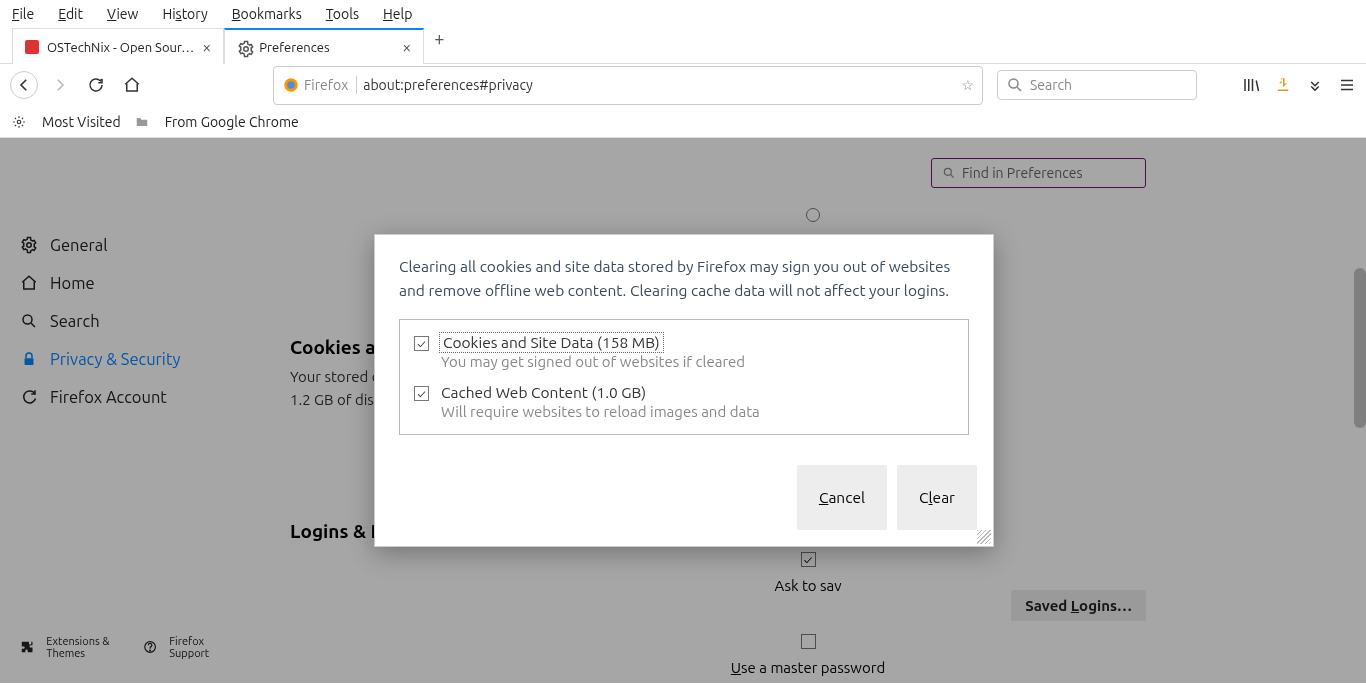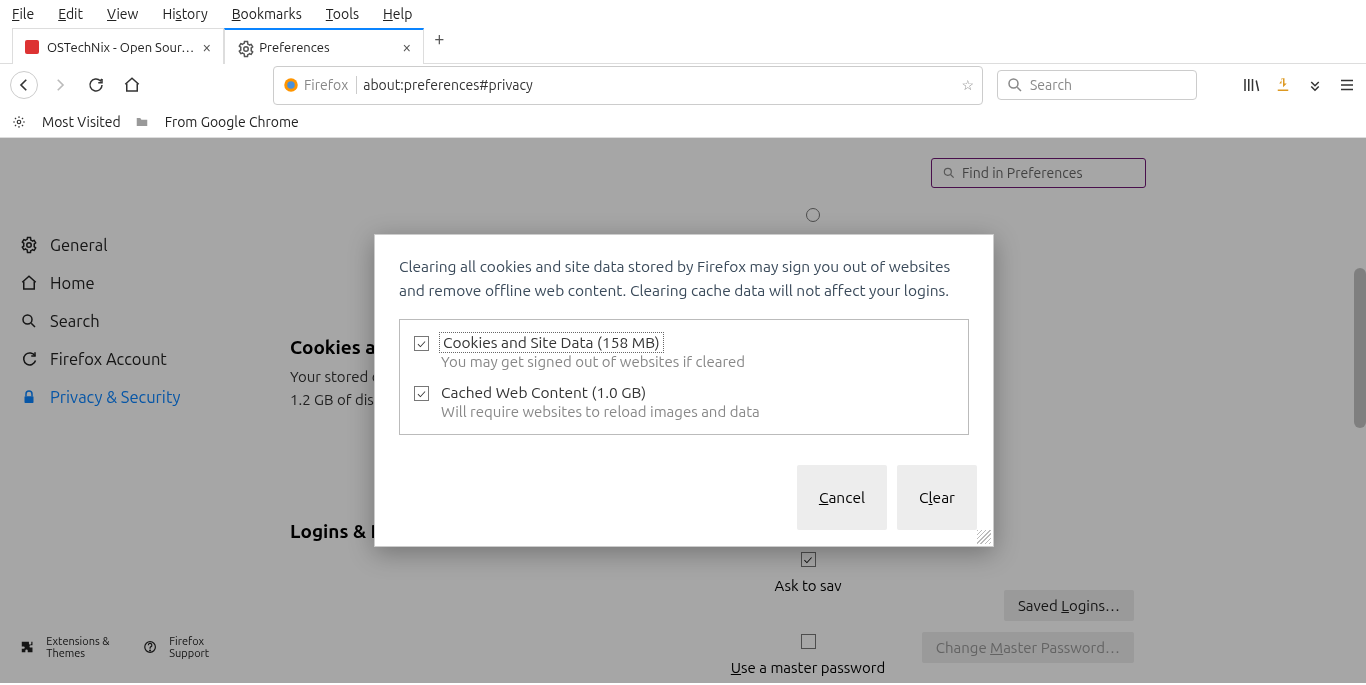--- a/index.html
+++ b/index.html
@@ -47,21 +47,21 @@
 .main { flex: 1; padding: 20px 40px; position: relative; }
 .find-box { position: absolute; top: 20px; right: 220px; width: 215px; border: 1px solid #701a75; border-radius: 3px; padding: 6px 10px; font-size: 14px; color: #666; display:flex; align-items:center; gap:6px; }
 .main h3 { font-size: 19px; font-weight: 700; margin-top: 16px; margin-bottom: 10px; }
 .main p { font-size: 15px; color: #333; margin-bottom: 6px; }
 .radio-line, .check-line { display: flex; align-items: center; gap: 10px; font-size: 15px; margin: 6px 0; flex-direction: column; }
 .radio { width: 14px; height: 14px; border: 1px solid #777; border-radius: 50%; display:inline-flex; align-items:center; justify-content:center;}
 .radio.checked::after { content:''; width:7px; height:7px; background:#333; border-radius:50%; }
 .chk { width: 15px; height: 15px; border: 1px solid #777; display:inline-flex; align-items:center; justify-content:center; font-size:12px; }
 .chk.checked::after { content:'✓'; }
 .btn-gray { background: #ededed; border: none; padding: 7px 14px; font-size: 15px; color: #222; border-radius: 2px; }
-.btn-right { position: absolute; right: 232px; }
+.btn-right { position: absolute; right: 220px; font-weight: bold; }
 
 
 .dialog { position: absolute; z-index: 20; left: 374px; top: 96px; width: 620px; background: #fff; border: 1px solid #ccc; box-shadow: 0 6px 24px rgba(0,0,0,0.3); }
 .dialog-title { display: flex; align-items: center; justify-content: center; position: relative; padding: 10px; border-bottom: 1px solid #ddd; background: #f7f7f7; font-size: 15px; font-weight: 600; color: #333; }
 .dialog-title .closex { position: absolute; right: 14px; font-size: 16px; color: #444; }
 .dialog-body { padding: 20px 24px; font-size: 15.5px; color: #333; }
 .dialog-body p { line-height: 1.55; margin-bottom: 16px; color: #3a4a5a; }
 .option-box { border: 1px solid #bbb; padding: 14px; }
 .opt-row { display: flex; gap: 12px; align-items: flex-start; margin-bottom: 14px; }
 .opt-row:last-child { margin-bottom: 0; }
@@ -212,33 +212,33 @@
           </svg>
         <span>Home</span>
       </div>
       <div class="side-item">
         <svg class="ico" viewBox="0 0 24 24" fill="none" stroke="#222" stroke-width="2">
             <circle cx="10" cy="10" r="6"></circle>
             <path d="M20 20l-5-5"></path>
           </svg>
         <span>Search</span>
       </div>
+      <div class="side-item active">
+        <svg class="ico" viewBox="0 0 24 24" fill="#0a84ff">
+            <rect x="6" y="11" width="12" height="9" rx="1"></rect>
+            <path d="M8 11V8a4 4 0 0 1 8 0v3" fill="none" stroke="#0a84ff" stroke-width="2"></path>
+          </svg>
+        <span>Privacy &amp; Security</span>
+      </div>
       <div class="side-item">
         <svg class="ico" viewBox="0 0 24 24" fill="none" stroke="#222" stroke-width="2">
             <path d="M20 8a8 8 0 1 0 .7 6"></path>
             <path d="M20 3v5h-5"></path>
           </svg>
         <span>Firefox Account</span>
-      </div>
-      <div class="side-item active">
-        <svg class="ico" viewBox="0 0 24 24" fill="#0a84ff">
-            <rect x="6" y="11" width="12" height="9" rx="1"></rect>
-            <path d="M8 11V8a4 4 0 0 1 8 0v3" fill="none" stroke="#0a84ff" stroke-width="2"></path>
-          </svg>
-        <span>Privacy &amp; Security</span>
       </div>
       <div class="side-bottom">
         <div class="side-item">
           <svg class="ico" viewBox="0 0 24 24" fill="#222">
               <path d="M9 3h6v3a2 2 0 0 0 4 0V3h2v6h-3a2 2 0 0 0 0 4h3v8h-8v-3a2 2 0 0 0-4 0v3H3v-6h3a2 2 0 0 0 0-4H3V3h6z"></path>
             </svg>
           <span>Extensions &amp; Themes</span>
         </div>
         <div class="side-item">
           <svg class="ico" viewBox="0 0 24 24" fill="none" stroke="#222" stroke-width="2">
@@ -282,21 +282,20 @@
       <div class="check-line">
         <span class="chk checked"></span>
         <span>Ask to sav</span>
       </div>
       <button class="btn-gray btn-right" style="top:452px;">Saved <u>L</u>ogins…</button>
 
       <div class="check-line" style="margin-top:40px;">
         <span class="chk"></span>
         <span><u>U</u>se a master password</span>
       </div>
-      <button class="btn-gray btn-right" style="top:494px;color:#999;">Change <u>M</u>aster Password…</button>
     </div>
   </div>
 
   <div class="vscroll"></div>
 
   <div class="overlay"></div>
 
   <div class="dialog">
     <div class="dialog-body">
       <p>Clearing all cookies and site data stored by Firefox may sign you out of websites and remove offline web content. Clearing cache data will not affect your logins.</p>

